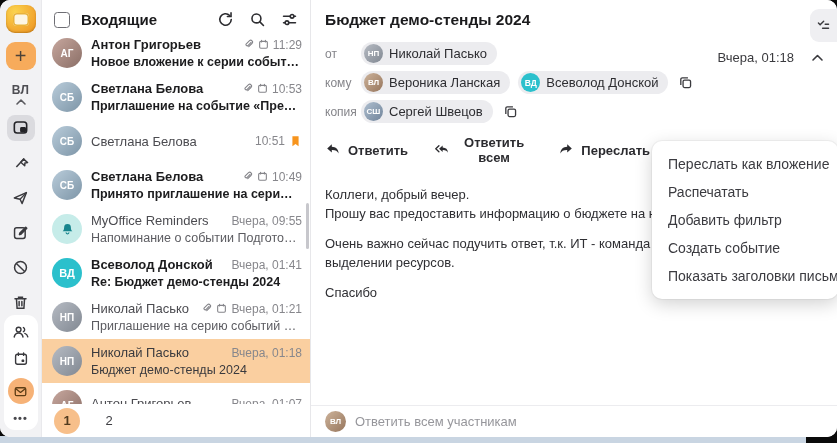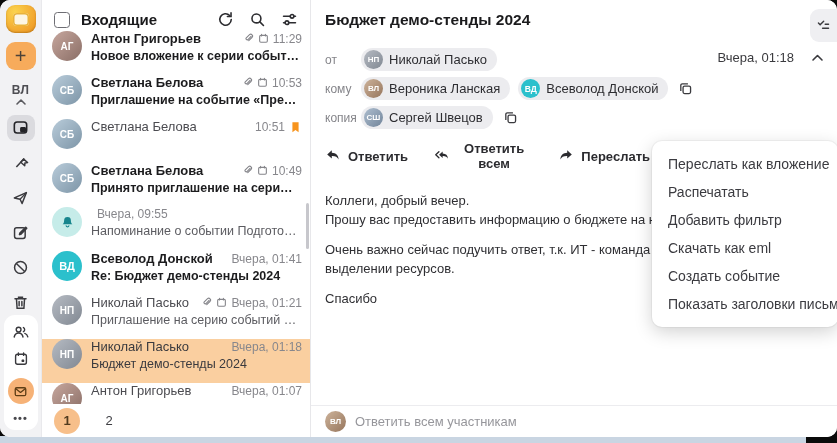--- a/index.html
+++ b/index.html
@@ -21,21 +21,21 @@
   .dots{letter-spacing:1px;color:#47474c;font-size:11px;font-weight:700;line-height:6px;padding-bottom:3px;}
   svg{display:block;}
 
   
   .listpane{width:268px;flex:none;position:relative;background:#fff;border-right:1px solid #e7e7ea;}
   .listhead{height:31px;display:flex;align-items:center;padding:4px 12px;}
   .cbx{width:14px;height:14px;border:1.6px solid #6e6e74;border-radius:3.5px;flex:none;}
   .listhead .ttl{font-size:15px;font-weight:700;color:#19191b;margin-left:11px;flex:1;}
   .hbtn{background:none;border:none;padding:0;margin-left:15px;cursor:pointer;}
   .rows{position:absolute;top:31px;left:0;right:0;bottom:0;overflow:hidden;}
-  .row{height:44px;display:flex;padding:0 8px 0 10px;box-sizing:border-box;cursor:pointer;}
+  .row{height:44px;display:flex;align-items:center;padding:0 8px 0 10px;box-sizing:border-box;cursor:pointer;}
   .row.selected{background:#facfa0;}
   .ava{width:30px;height:30px;border-radius:50%;flex:none;margin-right:9px;display:flex;align-items:center;justify-content:center;color:#fff;font-size:10px;font-weight:700;}
   .ava.ag{background:linear-gradient(135deg,#c7a79e,#8a6e66);}
   .ava.sb{background:linear-gradient(135deg,#b9ccda,#7d95a7);}
   .ava.np{background:linear-gradient(135deg,#b6bbc3,#818892);}
   .ava.vd{background:#2bc0cc;font-size:11px;}
   .ava.bell{background:#c6ece9;}
   .rcontent{flex:1;min-width:0;}
   .rline1{display:flex;align-items:center;}
   .sender{font-size:13px;color:#4b4b50;flex:1;min-width:0;white-space:nowrap;overflow:hidden;text-overflow:ellipsis;}
@@ -47,21 +47,21 @@
   .scrollthumb{position:absolute;right:1px;top:203px;width:3px;height:46px;border-radius:2px;background:#c7c7cc;}
   .pager{position:absolute;left:0;right:1px;bottom:0;height:33px;background:#fff;display:flex;align-items:center;padding-left:12px;gap:16px;}
   .pnum{width:26px;height:26px;border-radius:50%;display:flex;align-items:center;justify-content:center;font-size:13px;color:#3e3e43;cursor:pointer;background:none;border:none;}
   .pnum.active{background:#f7bf8a;color:#503a1e;font-weight:600;}
 
   
   .detail{flex:1;position:relative;background:#fff;min-width:0;}
   .subjrow{padding:11px 40px 0 14px;}
   .subject{font-size:15.5px;font-weight:600;color:#1b1b1d;}
   .sidetab{position:absolute;right:0;top:9px;width:27px;height:33px;background:#efeff2;border-radius:9px 0 0 9px;border:none;display:flex;align-items:center;justify-content:center;cursor:pointer;}
-  .meta{margin:19px 0 0 14px;}
+  .meta{margin:13px 0 0 14px;}
   .metarow{display:flex;align-items:center;margin-bottom:6px;}
   .mlabel{width:36px;font-size:12px;color:#85858a;flex:none;}
   .chip{display:inline-flex;align-items:center;background:#ececef;border-radius:13px;padding:2px 10px 2px 3px;margin-right:8px;cursor:pointer;}
   .chip .cava{width:19px;height:19px;border-radius:50%;margin-right:6px;display:flex;align-items:center;justify-content:center;color:#fff;font-size:8px;font-weight:700;}
   .cava.np{background:linear-gradient(135deg,#b6bbc3,#818892);}
   .cava.vl{background:linear-gradient(135deg,#cdb39b,#96755c);}
   .cava.vd{background:#2bc0cc;font-size:8.5px;}
   .cava.ss{background:linear-gradient(135deg,#aebecf,#71849a);}
   .chip .cname{font-size:13px;color:#2d2d31;white-space:nowrap;}
   .copybtn{background:none;border:none;padding:0;margin-left:2px;cursor:pointer;}
@@ -286,20 +286,21 @@
 
         <div class="row">
           <div class="ava bell">
             <svg width="15" height="15" viewBox="0 0 16 16">
                 <path d="M8 2.2a3.6 3.6 0 0 0-3.6 3.6c0 2.4-.8 3.4-1.6 4.1h10.4c-.8-.7-1.6-1.7-1.6-4.1A3.6 3.6 0 0 0 8 2.2z" fill="#17858d"></path>
                 <path d="M6.6 11.6a1.5 1.5 0 0 0 2.8 0" fill="none" stroke="#17858d" stroke-width="1.3" stroke-linecap="round"></path>
               </svg>
           </div>
           <div class="rcontent">
             <div class="rline1">
+              <div class="sender">MyOffice Reminders</div>
               <div class="rmeta">
                   <span class="rtime">Вчера, 09:55</span>
                 </div>
             </div>
             <div class="subj">Напоминание о событии Подготовить отчет…</div>
           </div>
         </div>
 
         <div class="row unread">
           <div class="ava vd">ВД</div>
@@ -492,21 +493,20 @@
         <div class="ln">Очень важно сейчас подучить ответ, т.к. ИТ - команда Всеволода, уже</div>
         <div class="ln">выделении ресурсов.</div>
         <div class="gap"></div>
         <div class="ln">Спасибо</div>
       </div>
 
       <div class="ctxmenu">
         <div class="mitem">Переслать как вложение</div>
         <div class="mitem">Распечатать</div>
         <div class="mitem">Добавить фильтр</div>
-        <div class="mitem">Скачать как eml</div>
         <div class="mitem">Создать событие</div>
         <div class="mitem">Показать заголовки письма</div>
       </div>
 
       <div class="replybar">
         <div class="rava">ВЛ</div>
         <div class="rph">Ответить всем участникам</div>
       </div>
     </section>
   </div>

